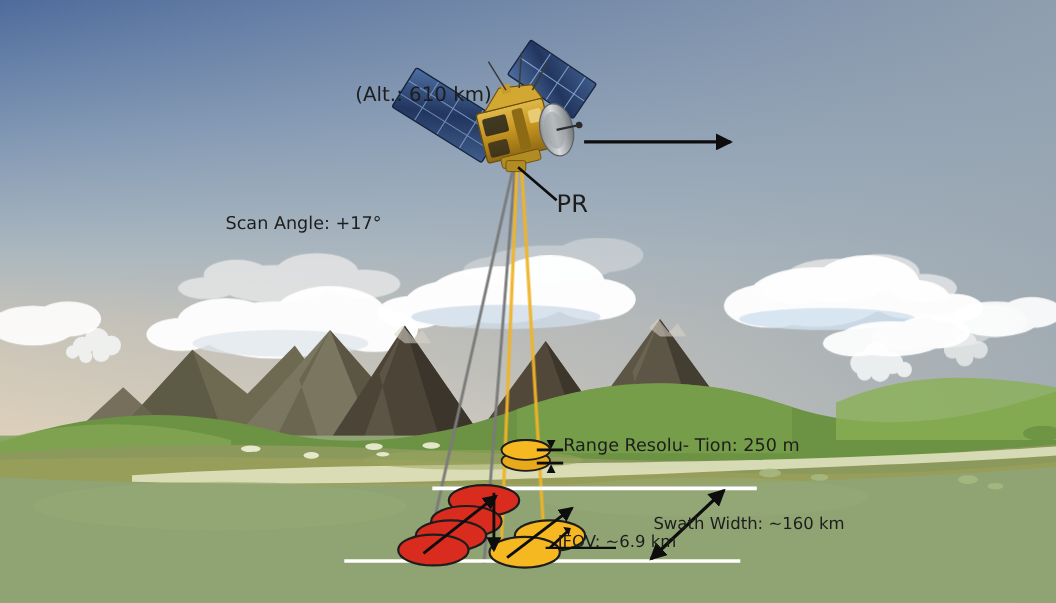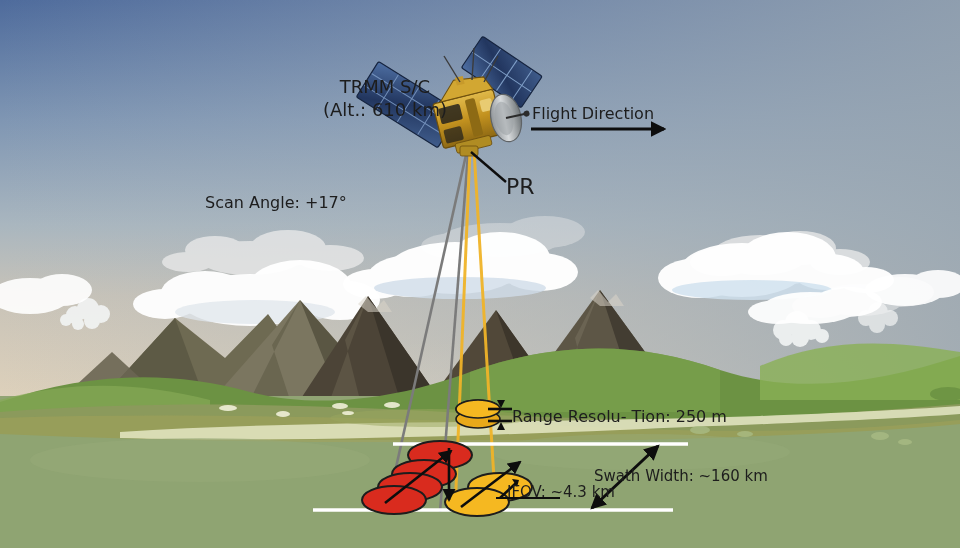--- a/index.html
+++ b/index.html
@@ -16,21 +16,21 @@
     color:#1d1d1d;
     font-family:"DejaVu Sans", sans-serif;
     white-space:nowrap;
     line-height:1.25;
     text-align:center;
   }
   #trmm-label{ left:323px; top:76px; font-size:18px; }
   #flight-label{ left:532px; top:104px; font-size:16px; text-align:left;}
   #scan-label{ left:205px; top:193px; font-size:16px;text-align:center; }
   #pr-label{ left:506px; top:173px; font-size:22px; }
-  #range-label{ left:512px; top:407px; font-size:16px; }
+  #range-label{ left:512px; top:395px; font-size:16px; }
   #ifov-label{ left:507px; top:483px; font-size:15px; }
   #swath-label{ left:594px; top:467px; font-size:15px; }
 </style>
 </head>
 <body>
 
 <div id="stage">
 
   <svg id="scene" viewBox="0 0 960 548">
     <defs>
@@ -343,29 +343,27 @@
       <line x1="500" y1="498" x2="516" y2="483" stroke="#0d0d0d" stroke-width="2.4"></line>
       <path d="M512 479 L519 480 L517 487 Z" fill="#0d0d0d"></path>
       <line x1="496" y1="498" x2="560" y2="498" stroke="#0d0d0d" stroke-width="2"></line>
     </g>
 
     <line x1="592" y1="508" x2="658" y2="446" stroke="#0d0d0d" stroke-width="3" marker-start="url(#arrowStart)" marker-end="url(#arrowEnd)"></line>
 
   </svg>
 
   <div class="lbl" id="trmm-label">
-    <div>TRMM S/C</div>
     <div>(Alt.: 610 km)</div>
   </div>
 
-  <div class="lbl" id="flight-label">Flight Direction</div>
 
   <div class="lbl" id="scan-label">Scan Angle: +17°</div>
 
   <div class="lbl" id="pr-label">PR</div>
 
   <div class="lbl" id="range-label">Range Resolu- Tion: 250 m</div>
 
-  <div class="lbl" id="ifov-label">IFOV: ~4.3 km</div>
+  <div class="lbl" id="ifov-label">IFOV: ~6.9 km</div>
 
   <div class="lbl" id="swath-label">Swath Width: ~160 km</div>
 
 </div>
 
 </body></html>

